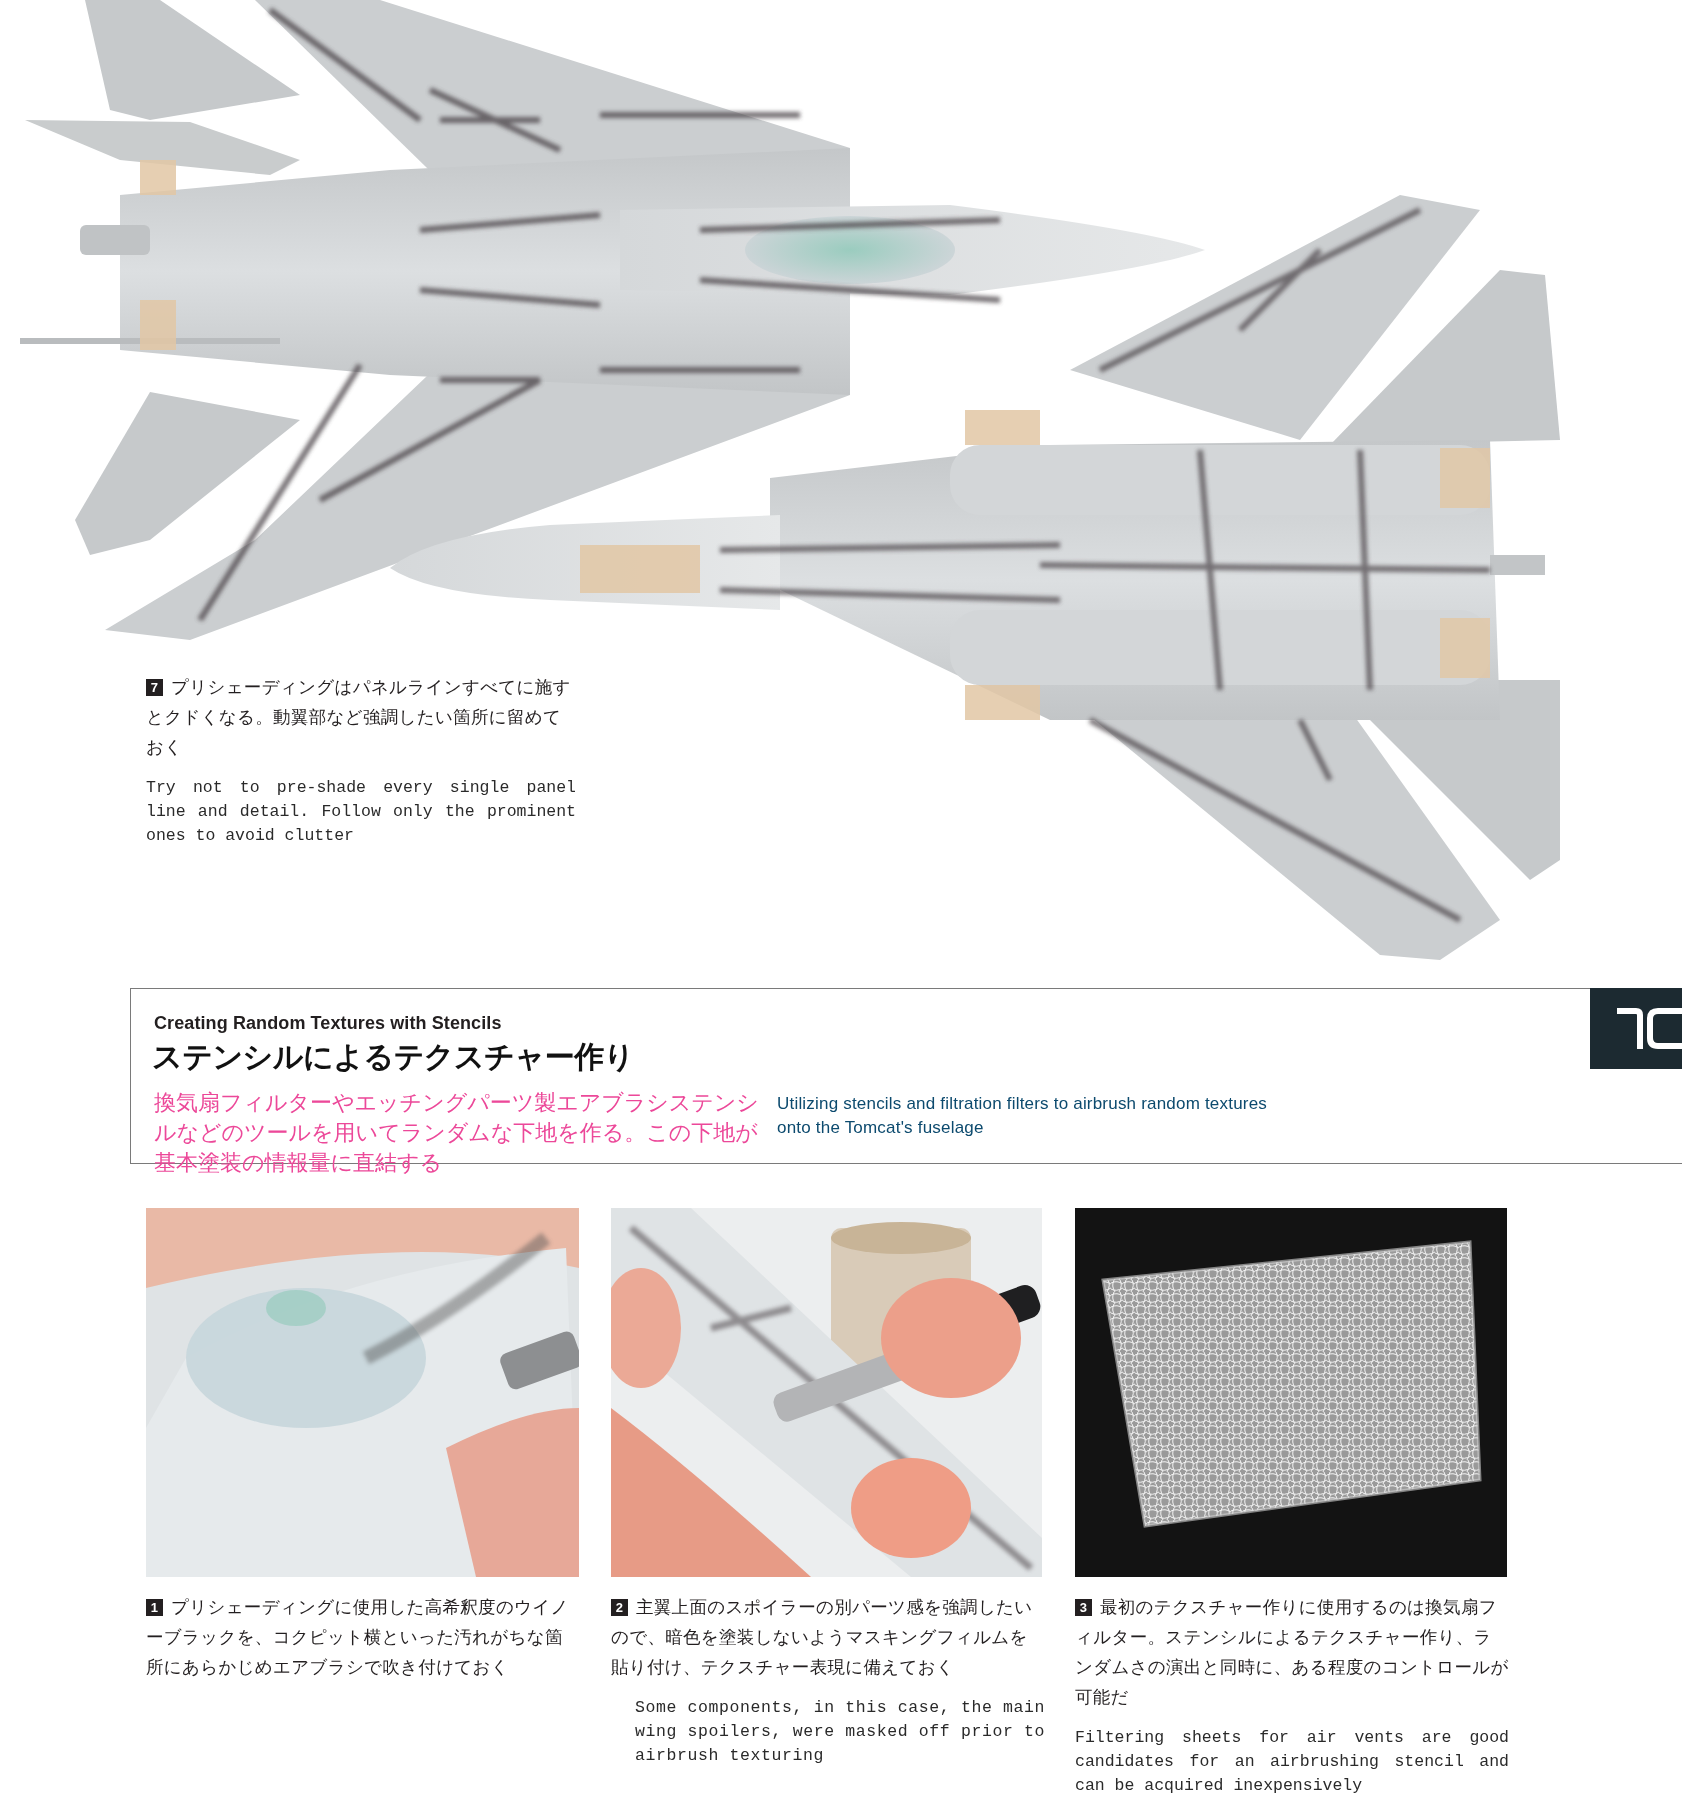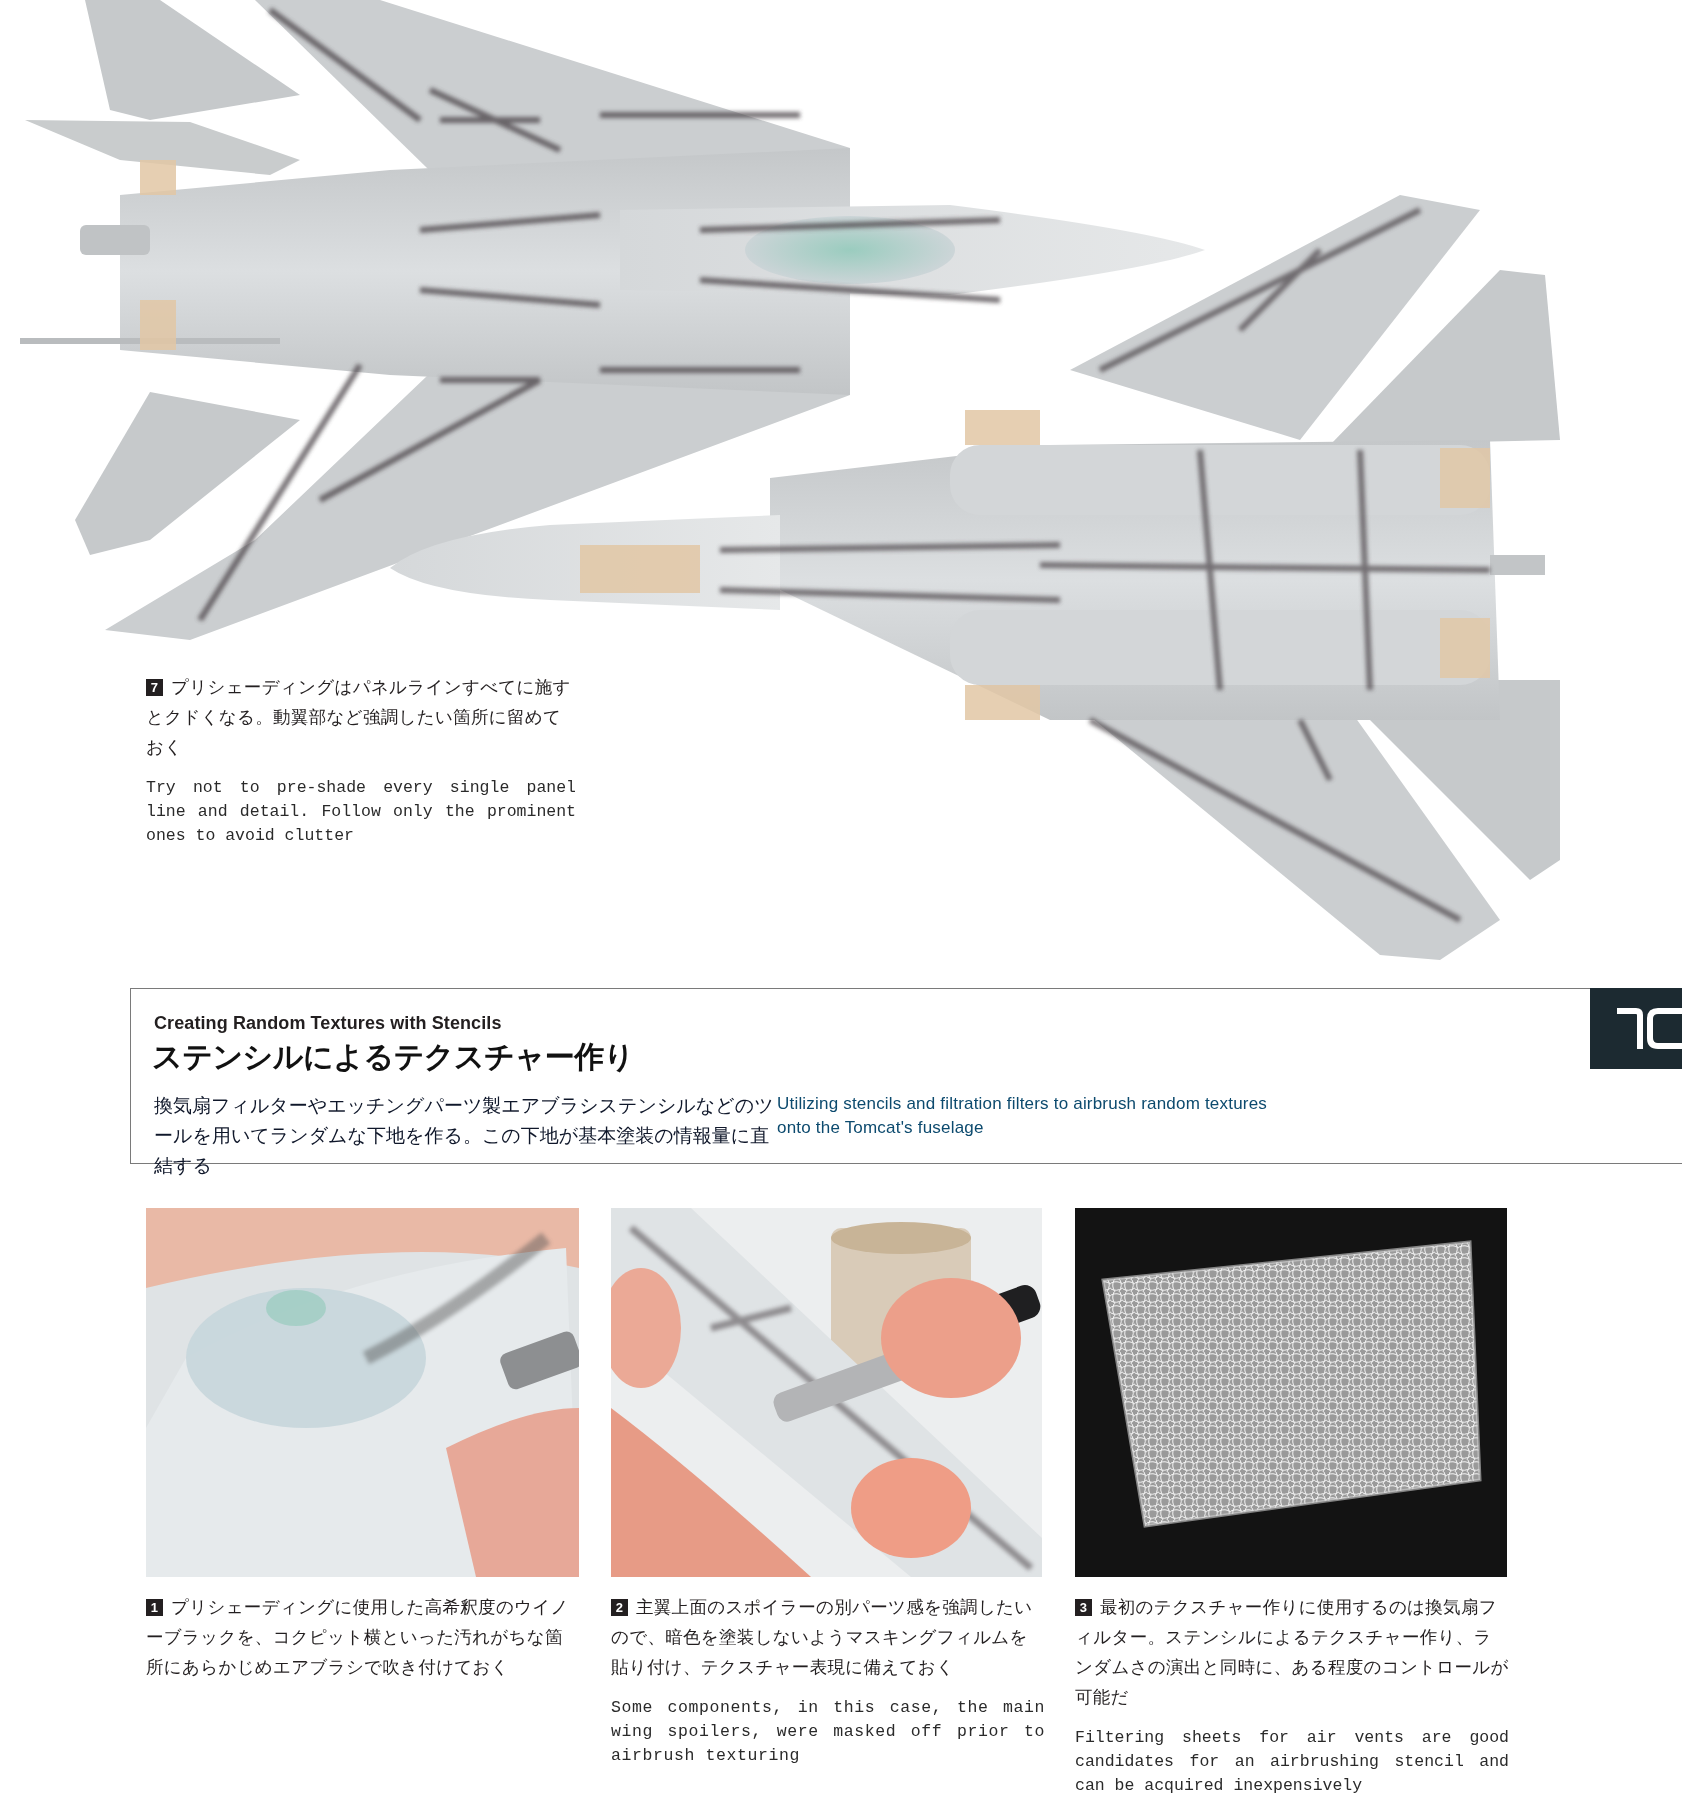--- a/index.html
+++ b/index.html
@@ -17,21 +17,21 @@
   .num { display:inline-block; width:17px; height:17px; background:#231f20; color:#fff;
          font-family:"Liberation Sans", sans-serif; font-size:13px; line-height:17px; text-align:center;
          font-weight:bold; margin-right:8px; vertical-align:1px; }
 
   
   .section-box { position:absolute; left:130px; top:988px; width:1587px; height:176px;
                  border:1.5px solid #7a7a7a; box-sizing:border-box; }
   .sec-en { position:absolute; left:23px; top:24px; font-family:"Liberation Sans", sans-serif;
             font-weight:bold; font-size:18px; color:#231f20; letter-spacing:0.1px; }
   .sec-jp { position:absolute; left:21px; top:48px; font-weight:bold; font-size:30px; color:#111; letter-spacing:-0.5px;text-align:right; }
-  .sec-desc-jp { position:absolute; left:23px; top:101px; width:620px; font-size:19px; line-height:30px; color:#0f172a; }
+  .sec-desc-jp { position:absolute; left:23px; top:101px; width:620px; font-size:22px; line-height:30px; color:#ec4899;font-family:Liberation Mono, monospace; }
   .sec-desc-en { position:absolute; left:646px; top:103px; width:510px; font-family:"Liberation Sans", sans-serif;
                  font-size:17px; line-height:24px; color:#0c4a6e; letter-spacing:0.2px; }
   .badge { position:absolute; right:-1.5px; top:-1.5px; width:128px; height:81px; background:#1c2a31;
            display:flex; align-items:center; justify-content:center; }
 
   
   .photo { position:absolute; top:1208px; height:369px; overflow:hidden; }
   .photo svg { width:100%; height:100%; display:block; }
 
   .bottom-cap { position:absolute; top:1592px; width:434px; }
@@ -196,21 +196,21 @@
 <div class="bottom-cap" style="left:146px;">
   <div class="cap-jp">
     <span class="num">1</span><span>プリシェーディングに使用した高希釈度のウイノーブラックを、コクピット横といった汚れがちな箇所にあらかじめエアブラシで吹き付けておく</span>
   </div>
 </div>
 
 <div class="bottom-cap" style="left:611px;">
   <div class="cap-jp">
     <span class="num">2</span><span>主翼上面のスポイラーの別パーツ感を強調したいので、暗色を塗装しないようマスキングフィルムを貼り付け、テクスチャー表現に備えておく</span>
   </div>
-  <div class="cap-en" style="letter-spacing:0.6px;">Some components, in this case, the main wing spoilers, were masked off prior to airbrush texturing</div>
+  <div class="cap-en" style="letter-spacing:0.6px;margin-left:24px;">Some components, in this case, the main wing spoilers, were masked off prior to airbrush texturing</div>
 </div>
 
 <div class="bottom-cap" style="left:1075px;">
   <div class="cap-jp">
     <span class="num">3</span><span>最初のテクスチャー作りに使用するのは換気扇フィルター。ステンシルによるテクスチャー作り、ランダムさの演出と同時に、ある程度のコントロールが可能だ</span>
   </div>
   <div class="cap-en">Filtering sheets for air vents are good candidates for an airbrushing stencil and can be acquired inexpensively</div>
 </div>
 
 </body></html>

